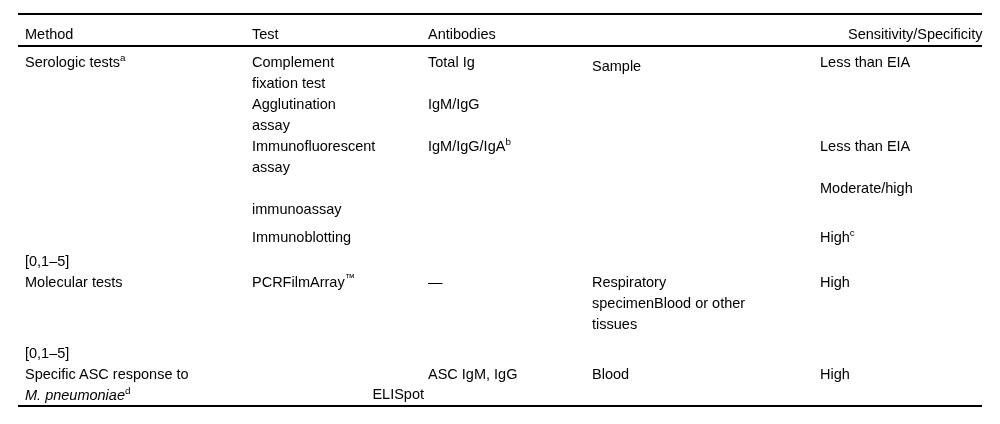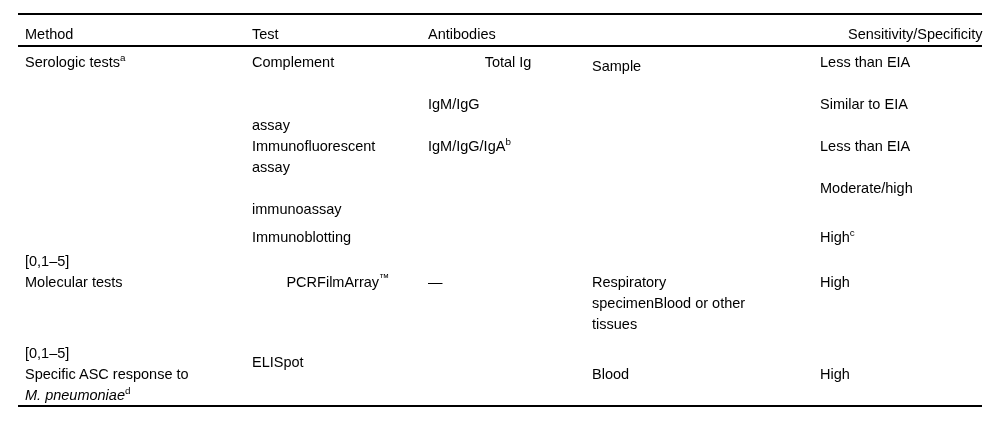--- a/index.html
+++ b/index.html
@@ -63,50 +63,52 @@
   <div class="rule rule-bottom"></div>
 
   <div class="line col-test" style="top:24px;">Test</div>
   <div class="line col-method" style="top:24px;">Method</div>
   <div class="line col-ab" style="top:24px;">Antibodies</div>
   <div class="line col-sample" style="top:24px;margin-top:32px;">Sample</div>
   <div class="line col-sens" style="top:24px;margin-left:28px;">Sensitivity/Specificity</div>
 
   <div class="line col-method" style="top:52px;"><span>Serologic tests</span><sup>a</sup></div>
   <div class="line col-test" style="top:52px;">Complement</div>
-  <div class="line col-ab" style="top:52px;text-align:center;">Total Ig</div>
+  <div class="line col-test" style="top:73px;">fixation test</div>
+  <div class="line col-ab" style="top:52px;">Total Ig</div>
   <div class="line col-sens" style="top:52px;">Less than EIA</div>
 
+  <div class="line col-test" style="top:94px;">Agglutination</div>
   <div class="line col-test" style="top:115px;">assay</div>
   <div class="line col-ab" style="top:94px;">IgM/IgG</div>
-  <div class="line col-sens" style="top:94px;">Similar to EIA</div>
 
   <div class="line col-test" style="top:136px;">Immunofluorescent</div>
   <div class="line col-test" style="top:157px;">assay</div>
   <div class="line col-ab" style="top:136px;"><span>IgM/IgG/IgA</span><sup>b</sup></div>
   <div class="line col-sens" style="top:136px;">Less than EIA</div>
 
   <div class="line col-sens" style="top:178px;">Moderate/high</div>
   <div class="line col-test" style="top:199px;">immunoassay</div>
 
   <div class="line col-test" style="top:227px;">Immunoblotting</div>
   <div class="line col-sens" style="top:227px;"><span>High</span><sup>c</sup></div>
 
   <div class="line col-method" style="top:251px;">[0,1–5]</div>
 
   <div class="line col-method" style="top:272px;">Molecular tests</div>
-  <div class="line col-test" style="top:272px;text-align:center;"><span>PCRFilmArray</span><span class="tm">™</span></div>
+  <div class="line col-test" style="top:272px;"><span>PCRFilmArray</span><span class="tm">™</span></div>
   <div class="line col-ab" style="top:272px;">—</div>
   <div class="line col-sample" style="top:272px;">Respiratory</div>
   <div class="line col-sample" style="top:293px;">specimenBlood or other</div>
   <div class="line col-sample" style="top:314px;">tissues</div>
   <div class="line col-sens" style="top:272px;">High</div>
 
   <div class="line col-method" style="top:343px;">[0,1–5]</div>
 
   <div class="line col-method" style="top:364px;">Specific ASC response to</div>
   <div class="line col-method" style="top:385px;"><span class="ital">M. pneumoniae</span><sup>d</sup></div>
-  <div class="line col-test" style="top:352px;">ELISpot</div>
+  <div class="line col-test" style="top:384px;text-align:right;">ELISpot</div>
+  <div class="line col-ab" style="top:364px;">ASC IgM, IgG</div>
   <div class="line col-ab" style="top:385px;margin-top:40px;">and IgA ASCs</div>
   <div class="line col-sample" style="top:364px;">Blood</div>
   <div class="line col-sens" style="top:364px;">High</div>
 
 </div>
 
 </body></html>

